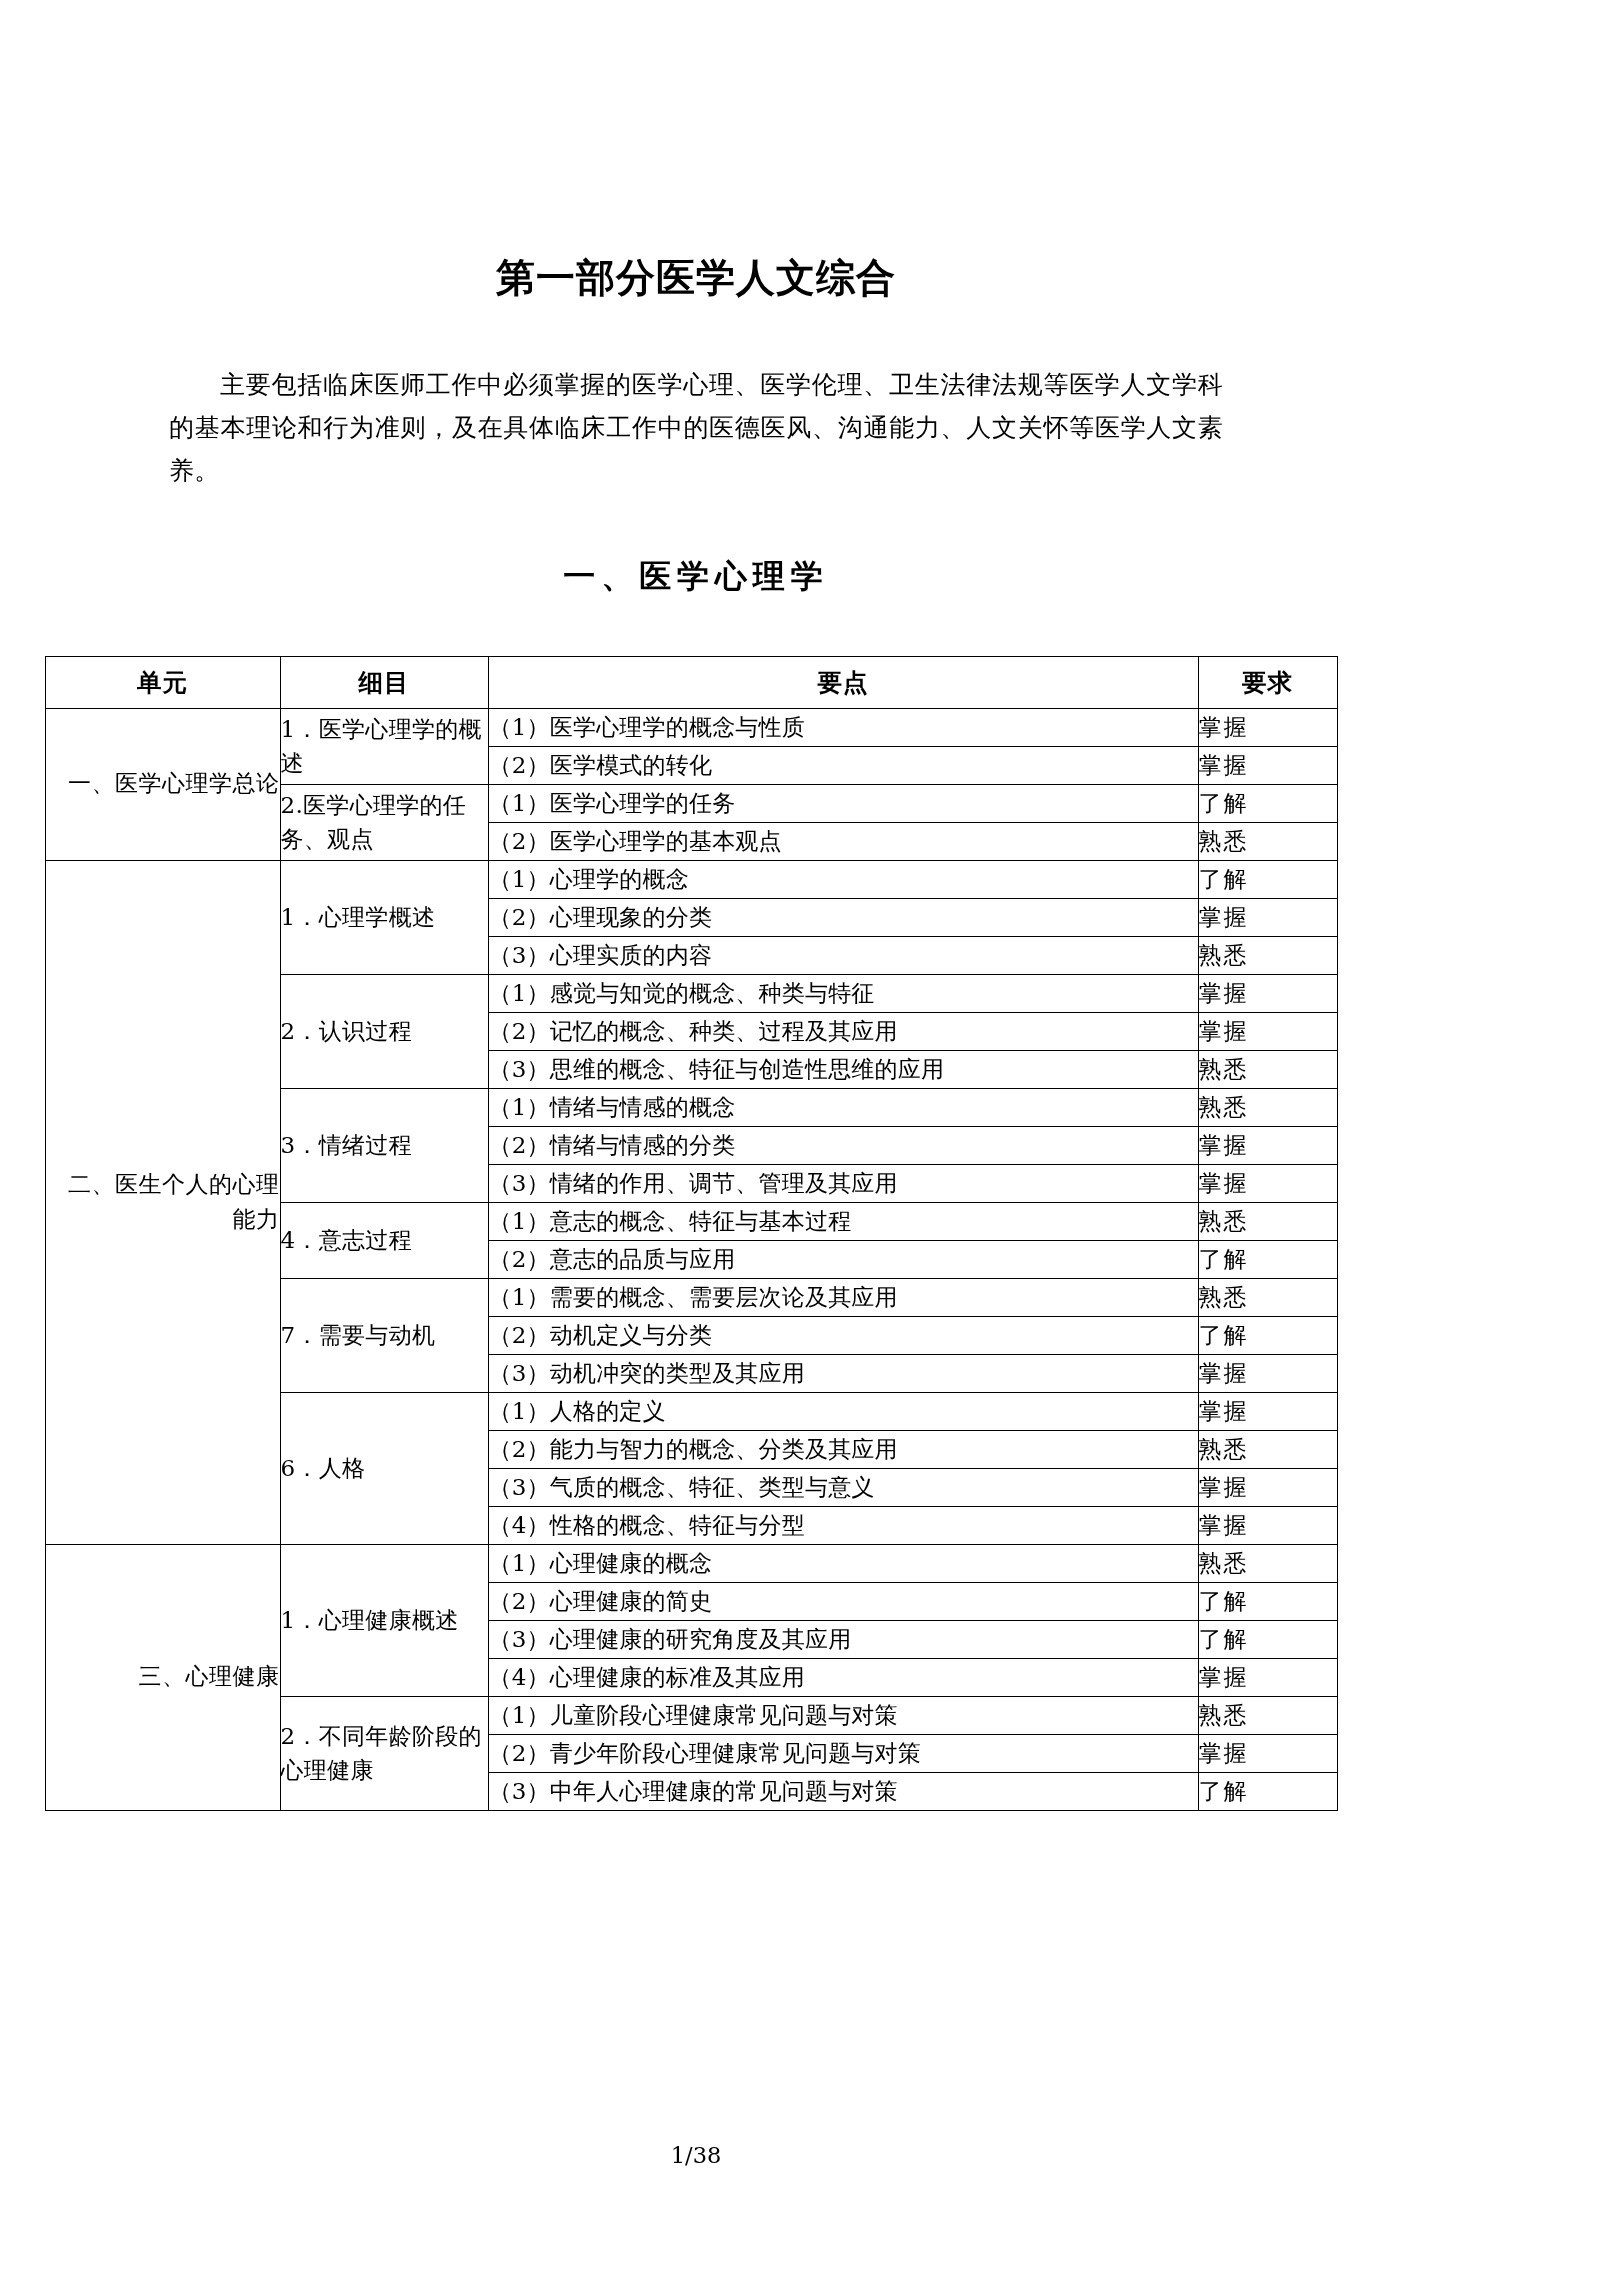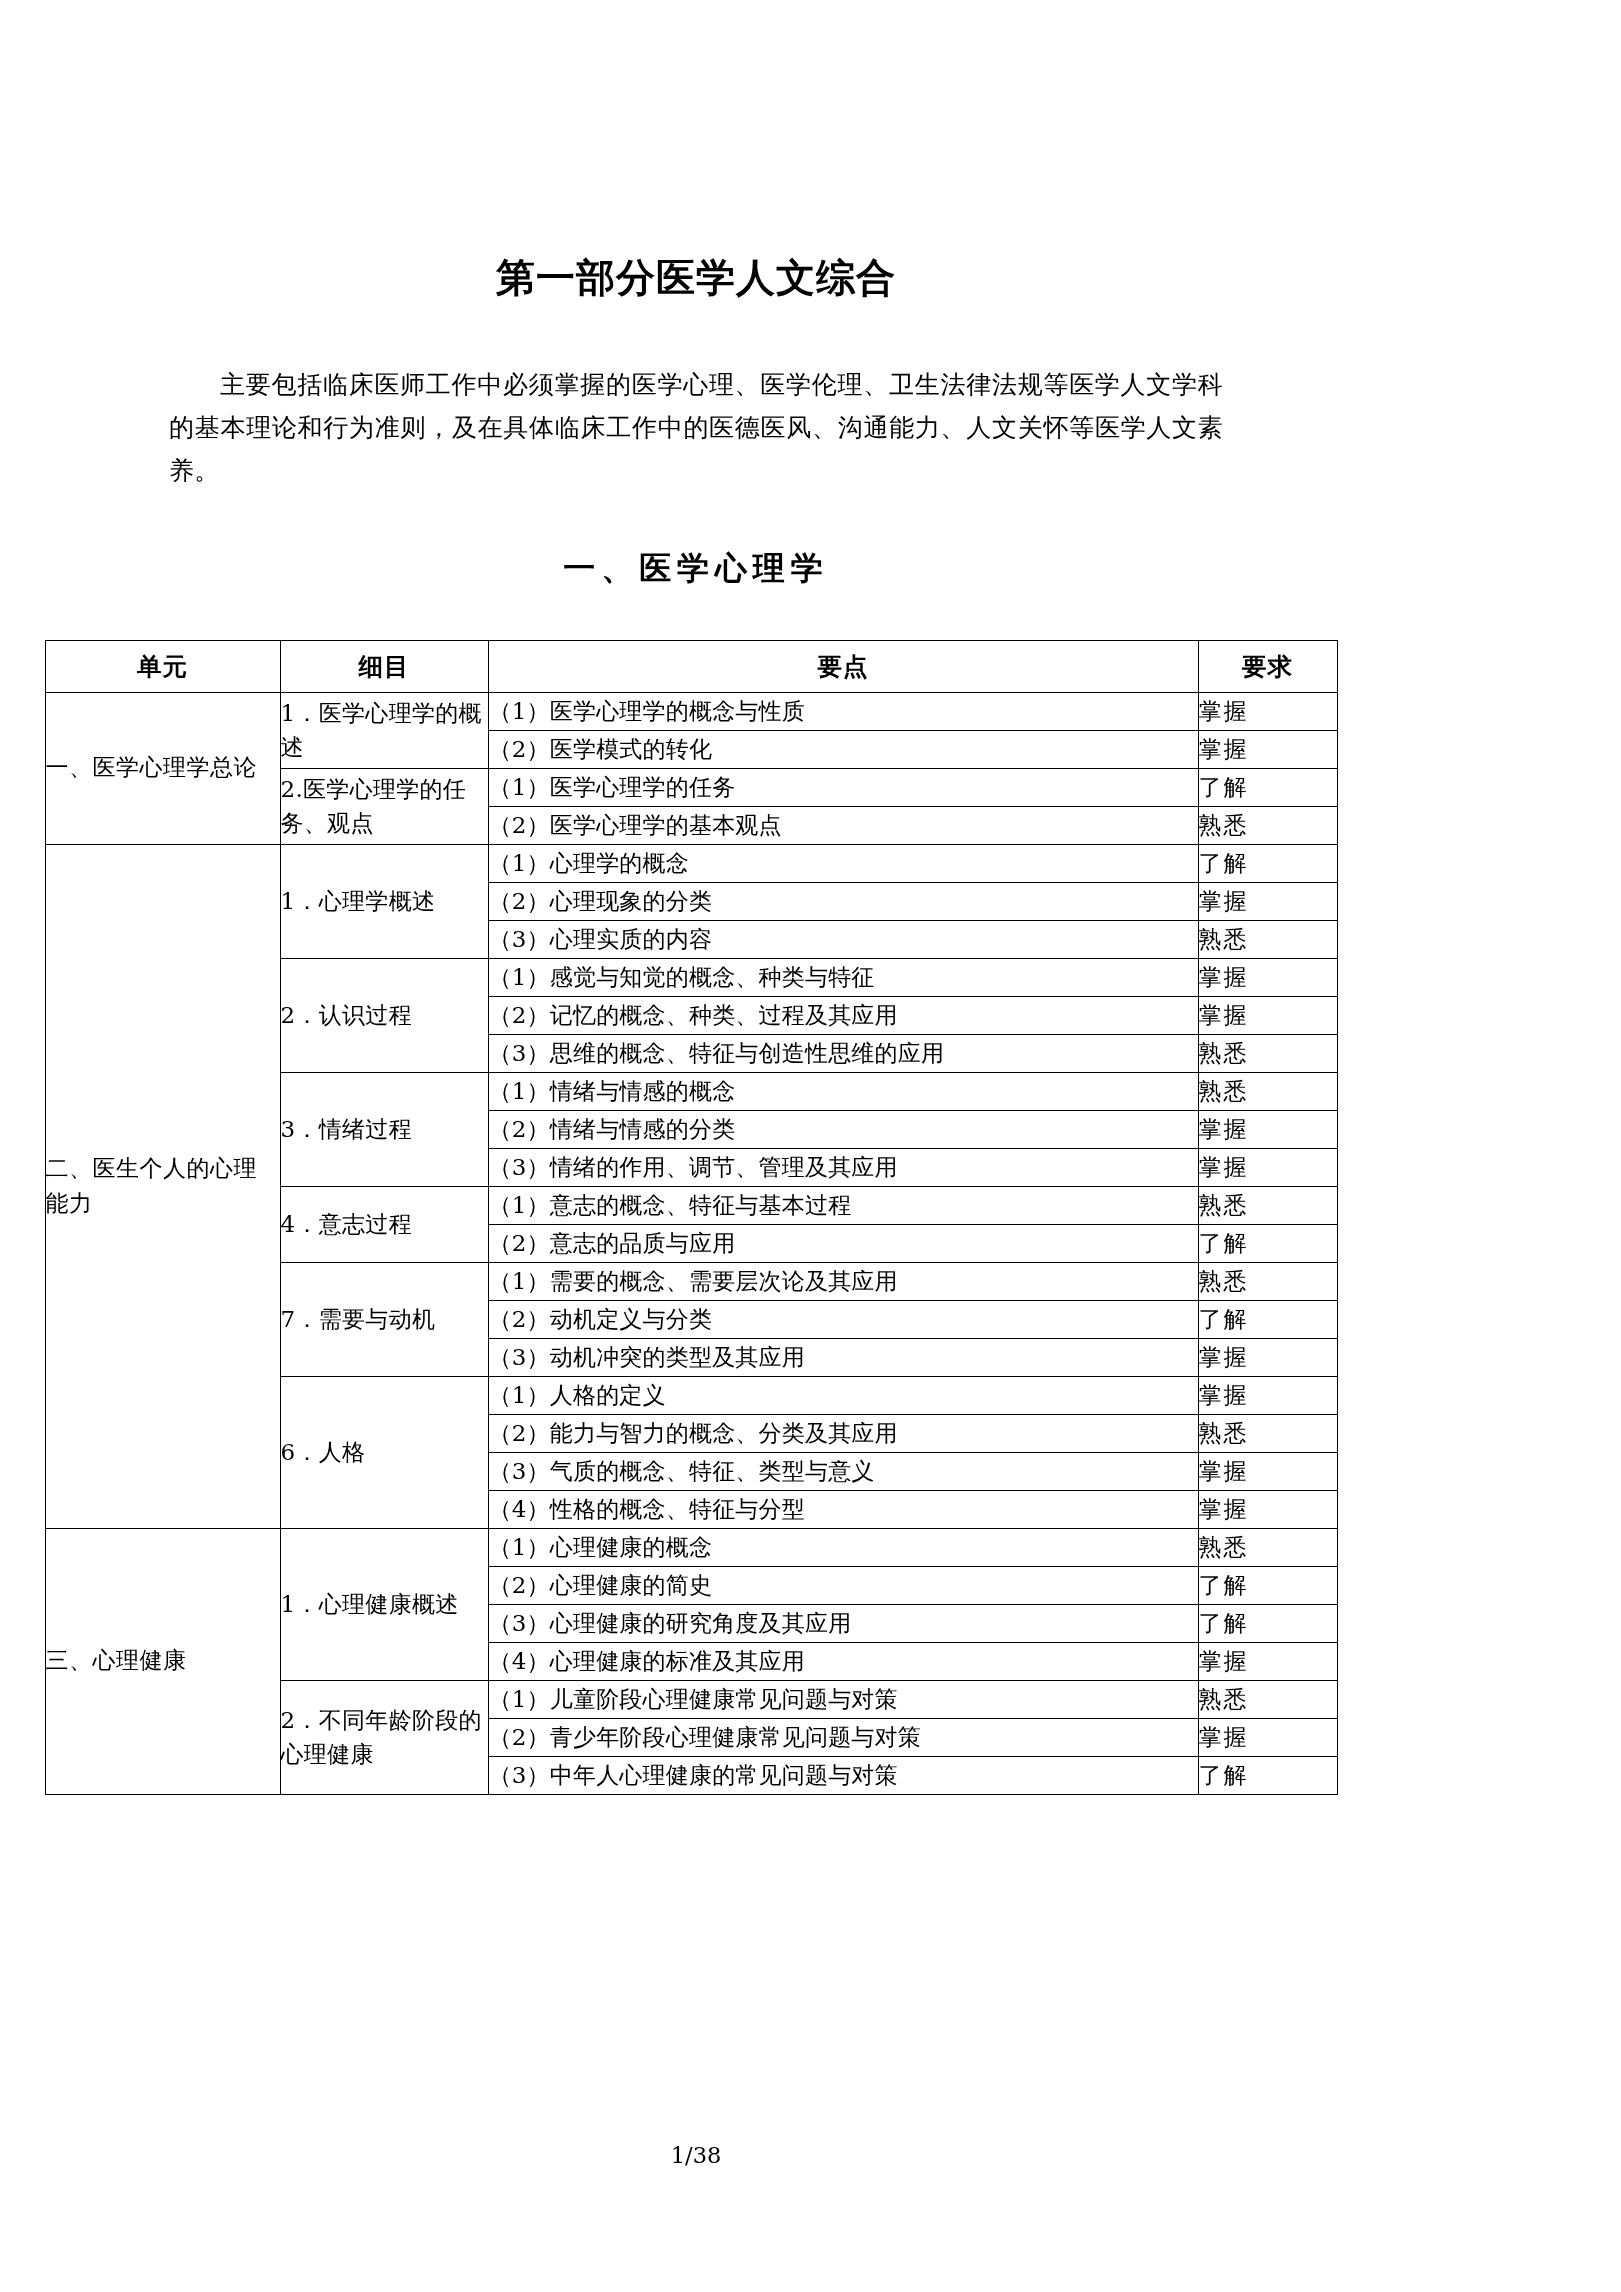--- a/index.html
+++ b/index.html
@@ -38,21 +38,21 @@
     font-size: 25px;
     line-height: 1.72;
     text-align: justify;
     text-indent: 51px;
     letter-spacing: 0.2px;
   }
   .section-title {
     text-align: center;
     font-size: 32px;
     font-weight: bold;
-    margin: 8px;
+    margin: 16px;
     padding-top: 47px;
     letter-spacing: 5.9px;
   }
   .table-wrap {
     padding: 41px 10px 0 0;
     display: flex;
     justify-content: center;
   }
   table.outline {
     border-collapse: collapse;
@@ -73,21 +73,21 @@
     height: 51px;
     font-size: 24.5px;
     letter-spacing: 1px;
   }
   .c-unit   { width: 235px; }
   .c-detail { width: 208px; }
   .c-point  { width: 710px; }
   .c-req    { width: 139px; }
 
   td.unit {
-    text-align: left;
+    text-align: right;
     padding: 7.8px 13.7px 7.8px 13.7px;
     line-height: 1.55;
     letter-spacing: 0.5px;
   }
   td.detail {
     text-align: left;
     padding: 7.8px 5.9px 7.8px 13.7px;
     line-height: 1.5;
     letter-spacing: 0.3px;
   }

